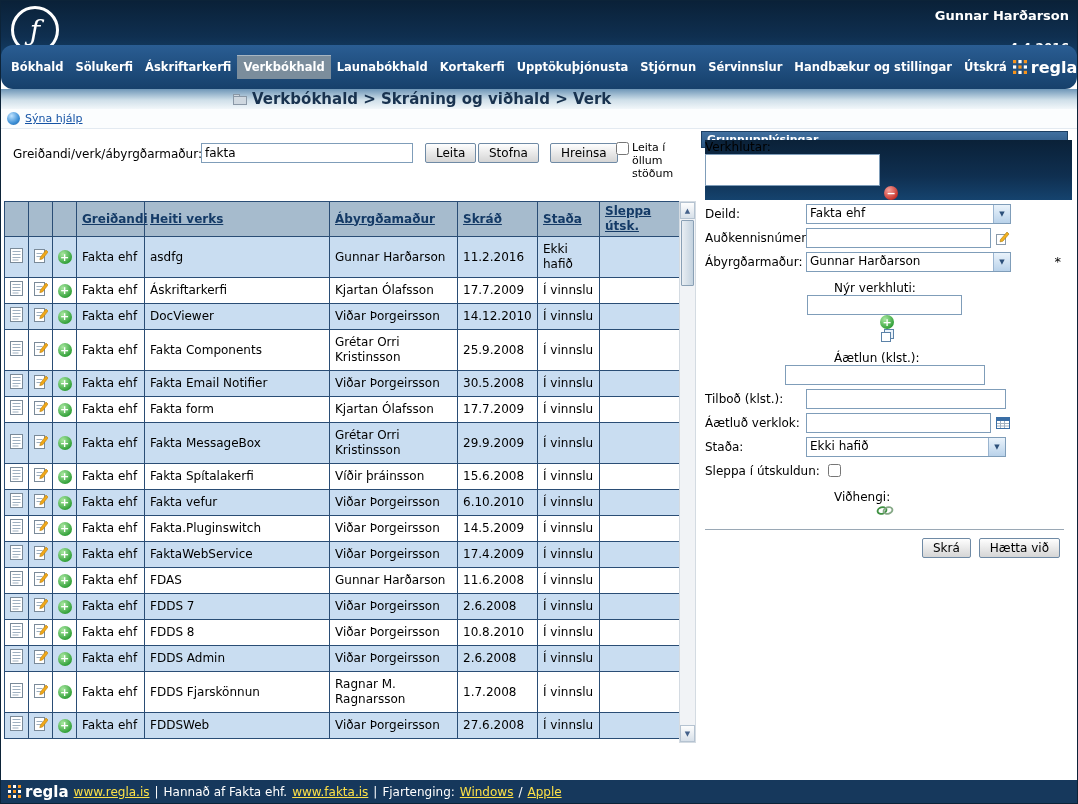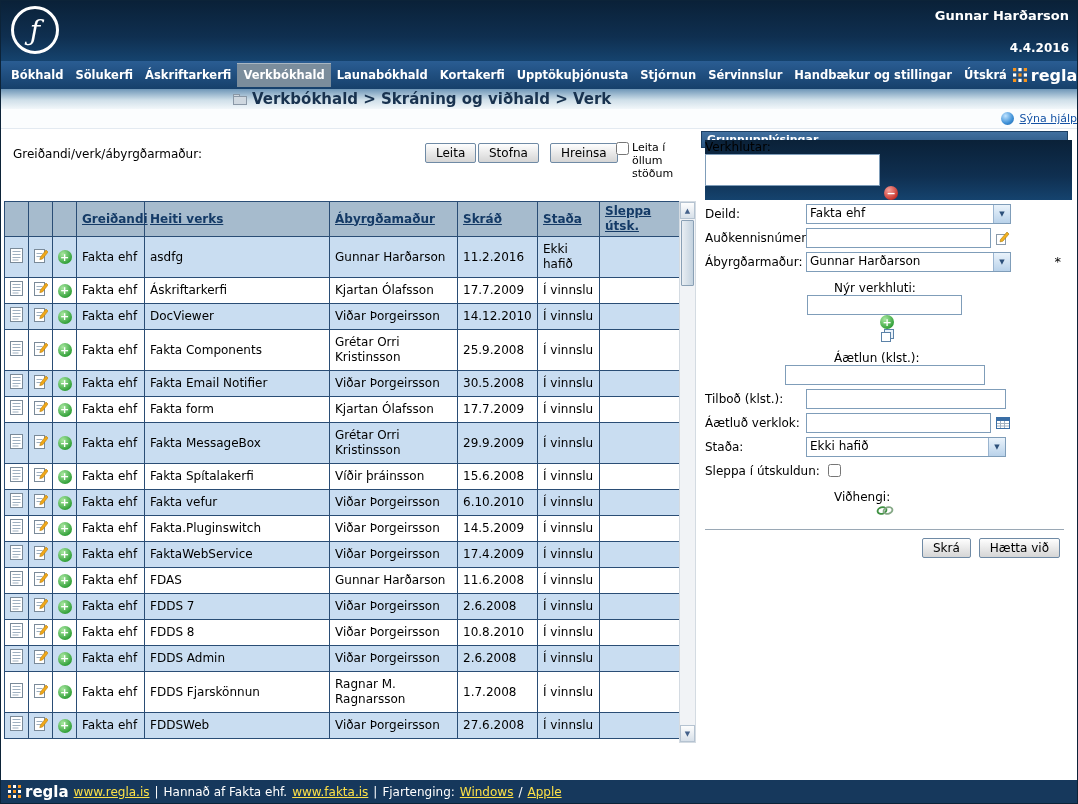--- a/index.html
+++ b/index.html
@@ -10,34 +10,34 @@
   
   .top { position:absolute; left:0; top:0; width:100%; height:60px;
          background: linear-gradient(180deg,#0a2138 0%, #0f2f50 60%, #15436e 100%); }
   .logo-circle { position:absolute; left:10px; top:5px; width:48px; height:48px; border:3px solid #fff;
                  border-radius:50%; color:#fff; display:flex; align-items:center; justify-content:center;
                  font-size:28px; font-style:italic; font-family:"DejaVu Serif", serif; }
   .username { position:absolute; right:8px; top:7px; color:#fff; font-weight:bold; font-size:13px; }
   .hdr-date { position:absolute; right:8px; top:40px; color:#fff; font-weight:bold; font-size:12px; }
 
   
-  .nav { position:absolute; left:0; top:60px; width:100%; height:28px;
-         background: linear-gradient(180deg,#2a5d93 0%, #16406b 100%); }
+  .nav { position:absolute; left:0; top:44px; width:100%; height:44px;
+         background: linear-gradient(180deg,#2a5d93 0%, #16406b 100%); border-radius: 12px; }
   .nav-inner { display:flex; align-items:center; height:100%; padding:0 4px; white-space:nowrap; }
   .nav-item { color:#fff; font-weight:bold; font-size:11.5px; padding:5px 6px; cursor:pointer; }
   .nav-item.active { background:#7b8d9c; box-shadow: inset 0 1px 0 #a8b6c2; }
   .nav-spacer { flex:1; }
   .nav-brand { display:flex; align-items:center; gap:4px; color:#fff; font-weight:bold; font-size:16px; padding-right:6px; }
 
   
   .crumb { position:absolute; left:0; top:88px; width:100%; height:20px;
            background: linear-gradient(180deg,#6f97b8 0%, #cfdfe9 55%, #f2f7fa 100%); display:flex; align-items:center; }
   .crumb-content { margin-left:205px; display:flex; align-items:center; gap:5px; color:#18324f; font-size:15px; font-weight:bold;padding-left:27px; }
   .helpbar { position:absolute; left:0; top:108px; width:100%; height:20px; background:#fbfdfe;
-             border-bottom:1px solid #e3eaf1; display:flex; align-items:center; padding-left:6px; gap:5px;justify-content:flex-end; }
+             border-bottom:1px solid #e3eaf1; display:flex; align-items:center; padding-left:6px; gap:5px; }
   .help-ball { width:13px; height:13px; border-radius:50%;
                background: radial-gradient(circle at 35% 30%, #bfe3ff, #3c8fd6 60%, #1c5fa0); }
   .link { color:#1553a5; text-decoration:underline; font-size:11px; cursor:pointer; }
 
   
   .panel-hdr { height:17px; background: linear-gradient(180deg,#41709f,#2b5682); color:#fff; font-weight:bold;
                font-size:11px; padding:1px 5px; border:1px solid #1c3f63; line-height:13px; }
 
   
   .left { position:absolute; left:3px; top:130px; width:692px; }
@@ -164,20 +164,21 @@
 
   <div class="helpbar">
     <span class="help-ball"></span>
     <span class="link">Sýna hjálp</span>
   </div>
 
   <div class="left">
 
     <div class="search-area">
       <label class="search-label">Greiðandi/verk/ábyrgðarmaður:</label>
+      <input class="txt search-input" value="fakta" style="">
       <button class="btn btn-leita">Leita</button>
       <button class="btn btn-stofna">Stofna</button>
       <button class="btn btn-hreinsa">Hreinsa</button>
       <label class="chk-all">
         <input type="checkbox" style="">
         <span>Leita í öllum stöðum</span>
       </label>
     </div>
 
     <div class="table-wrap">

